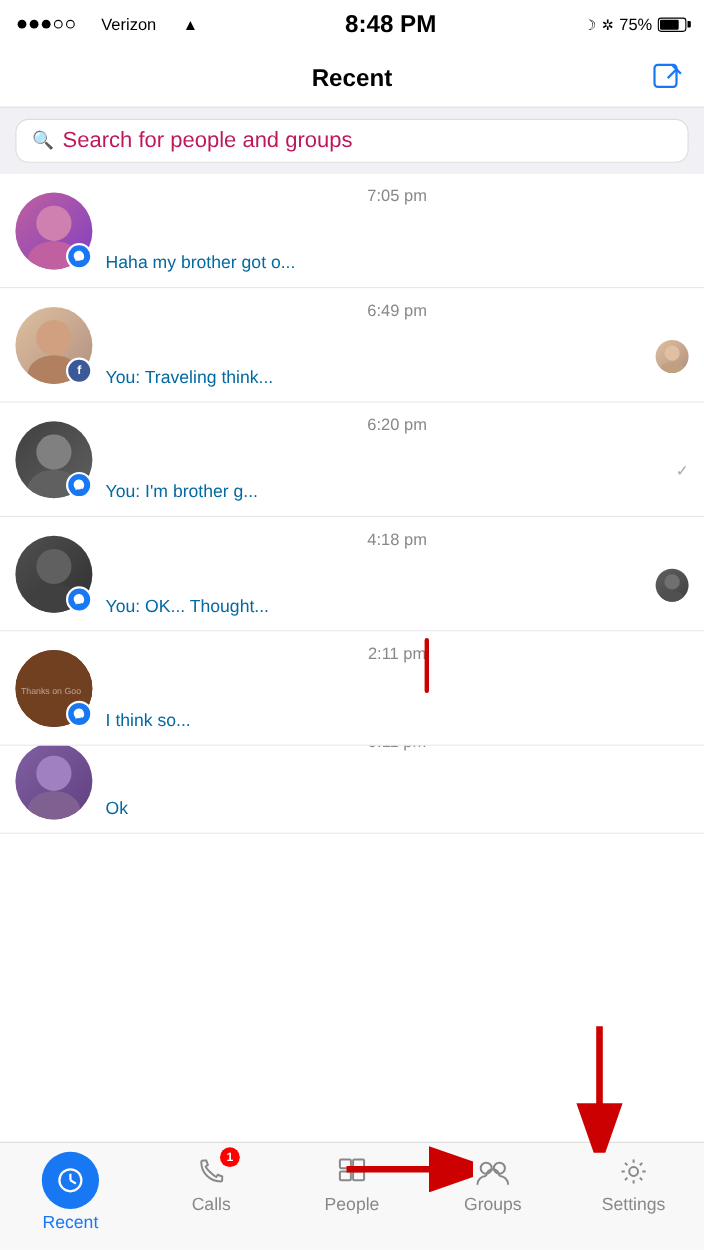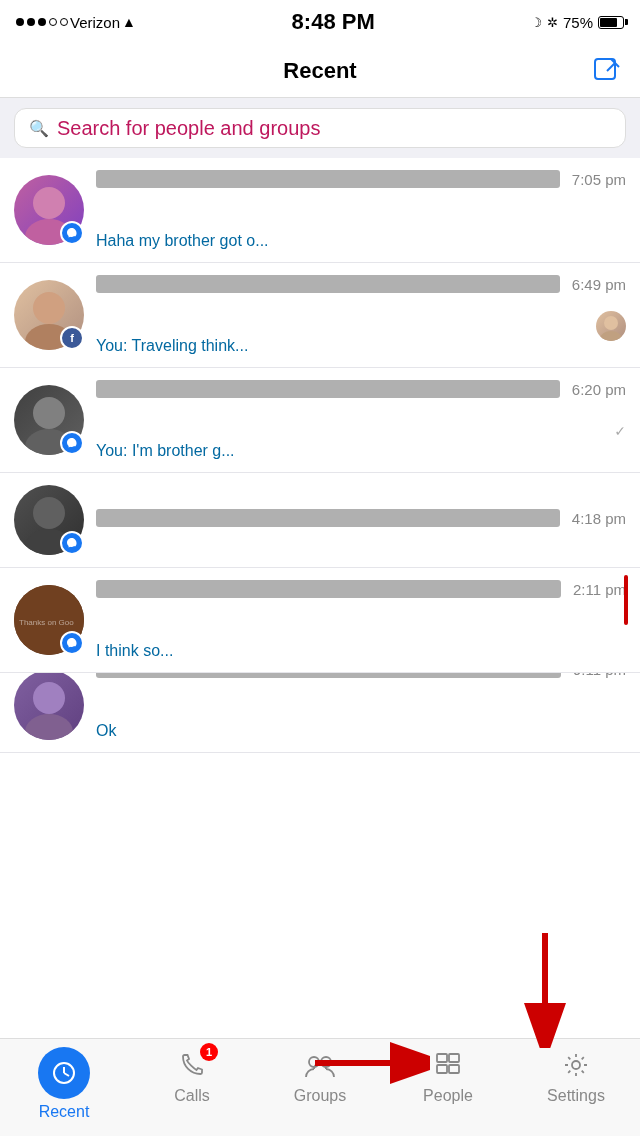--- a/index.html
+++ b/index.html
@@ -19,21 +19,21 @@
       height: 44px;
       background: #fff;
       display: flex;
       align-items: center;
       justify-content: space-between;
       padding: 0 16px;
     }
     .status-left {
       display: flex;
       align-items: center;
-      gap: 2px;
+      gap: 24px;
     }
     .signal-dots {
       display: flex; gap: 3px; align-items: center;
     }
     .dot { width: 8px; height: 8px; border-radius: 50%; background: #000; }
     .dot.empty { background: transparent; border: 1.5px solid #000; }
     .carrier { font-size: 15px; font-weight: 500; }
     .wifi-icon { font-size: 14px; }
     .status-center { font-size: 22px; font-weight: 600; }
     .status-right {
@@ -161,20 +161,21 @@
 
     .conv-content {
       flex: 1;
       min-width: 0;
     }
     .conv-top {
       display: flex;
       justify-content: space-between;
       align-items: center;
       margin-bottom: 4px;
+      flex-direction: column;
     }
     .conv-name-bar {
       height: 18px;
       background: #b0b0b0;
       border-radius: 3px;
       flex: 1;
       margin-right: 12px;
     }
     .conv-time {
       font-size: 15px;
@@ -404,20 +405,29 @@
         <svg width="12" height="12" viewBox="0 0 12 12">
             <path d="M6 1C3.24 1 1 3.06 1 5.6c0 1.35.62 2.56 1.6 3.38v1.62l1.5-.83c.4.11.82.17 1.25.17 1.1 0 2.1-.33 2.88-.87L9 9.6c.94-.8 1.55-2.01 1.55-3.36C10.55 3.72 8.52 1 6 1z" fill="white"></path>
           </svg>
       </div>
     </div>
     <div class="conv-content">
       <div class="conv-top">
         <div class="conv-name-bar name-w4"></div>
         <span class="conv-time">4:18 pm</span>
       </div>
+      <div class="conv-bottom">
+        <span class="conv-preview">You: OK... Thought...</span>
+        <div class="conv-thumb" style="background:linear-gradient(135deg,#606060,#404040)">
+          <svg width="30" height="30" viewBox="0 0 30 30">
+              <circle cx="15" cy="12" r="7" fill="#707070"></circle>
+              <ellipse cx="15" cy="28" rx="11" ry="8" fill="#505050"></ellipse>
+            </svg>
+        </div>
+      </div>
     </div>
   </div>
 
   <div class="conv-item" style="position:relative;">
     <div class="avatar-wrap">
       <div class="avatar av5">
         <svg width="70" height="70" viewBox="0 0 70 70">
             <rect width="70" height="70" fill="#704020"></rect>
             <text x="5" y="40" font-size="8" fill="#ffffff80">Thanks on Goo</text>
           </svg>
@@ -496,50 +506,50 @@
   </div>
 
   <div class="tab-item">
     <div class="tab-icon-wrap">
       <svg width="28" height="28" viewBox="0 0 28 28" fill="none">
         <path d="M5 5.5C5 4.7 5.7 4 6.5 4h3l1.5 4-2 1.5C10 12 16 17.5 18.5 19l1.5-2 4 1.5v3C24 22.3 23.3 23 22.5 23c-9.7 0-17.5-7.8-17.5-17.5z" stroke="#888" stroke-width="1.8" fill="none"></path>
       </svg>
       <div class="tab-badge">1</div>
     </div>
     <span class="tab-label">Calls</span>
+  </div>
+
+  <div class="tab-item">
+    <div class="tab-icon-wrap">
+      <svg width="28" height="28" viewBox="0 0 28 28" fill="none">
+        <rect x="3" y="3" width="10" height="8" rx="1" stroke="#888" stroke-width="1.8" fill="none"></rect>
+        <rect x="15" y="3" width="10" height="8" rx="1" stroke="#888" stroke-width="1.8" fill="none"></rect>
+        <rect x="3" y="14" width="10" height="8" rx="1" stroke="#888" stroke-width="1.8" fill="none"></rect>
+        <rect x="15" y="14" width="10" height="8" rx="1" stroke="#888" stroke-width="1.8" fill="none"></rect>
+      </svg>
+    </div>
+    <span class="tab-label">People</span>
   </div>
 
   <div class="tab-item">
     <div class="tab-icon-wrap">
       <svg width="32" height="28" viewBox="0 0 32 28" fill="none">
         <circle cx="10" cy="11" r="5" stroke="#888" stroke-width="1.8" fill="none"></circle>
         <circle cx="22" cy="11" r="5" stroke="#888" stroke-width="1.8" fill="none"></circle>
         <path d="M2 26c0-4.4 3.6-8 8-8" stroke="#888" stroke-width="1.8" fill="none"></path>
         <path d="M22 18c4.4 0 8 3.6 8 8" stroke="#888" stroke-width="1.8" fill="none"></path>
         <path d="M10 18c0-3.3 2.7-6 6-6s6 2.7 6 6" stroke="#888" stroke-width="1.8" fill="none"></path>
       </svg>
     </div>
     <span class="tab-label">Groups</span>
   </div>
 
   <div class="tab-item">
     <div class="tab-icon-wrap">
       <svg width="28" height="28" viewBox="0 0 28 28" fill="none">
-        <rect x="3" y="3" width="10" height="8" rx="1" stroke="#888" stroke-width="1.8" fill="none"></rect>
-        <rect x="15" y="3" width="10" height="8" rx="1" stroke="#888" stroke-width="1.8" fill="none"></rect>
-        <rect x="3" y="14" width="10" height="8" rx="1" stroke="#888" stroke-width="1.8" fill="none"></rect>
-        <rect x="15" y="14" width="10" height="8" rx="1" stroke="#888" stroke-width="1.8" fill="none"></rect>
-      </svg>
-    </div>
-    <span class="tab-label">People</span>
-  </div>
-
-  <div class="tab-item">
-    <div class="tab-icon-wrap">
-      <svg width="28" height="28" viewBox="0 0 28 28" fill="none">
         <circle cx="14" cy="14" r="4" stroke="#888" stroke-width="1.8" fill="none"></circle>
         <path d="M14 3v3M14 22v3M3 14h3M22 14h3M6.2 6.2l2.1 2.1M19.7 19.7l2.1 2.1M6.2 21.8l2.1-2.1M19.7 8.3l2.1-2.1" stroke="#888" stroke-width="1.8"></path>
       </svg>
     </div>
     <span class="tab-label">Settings</span>
   </div>
 
 </div>
 
 </body></html>

